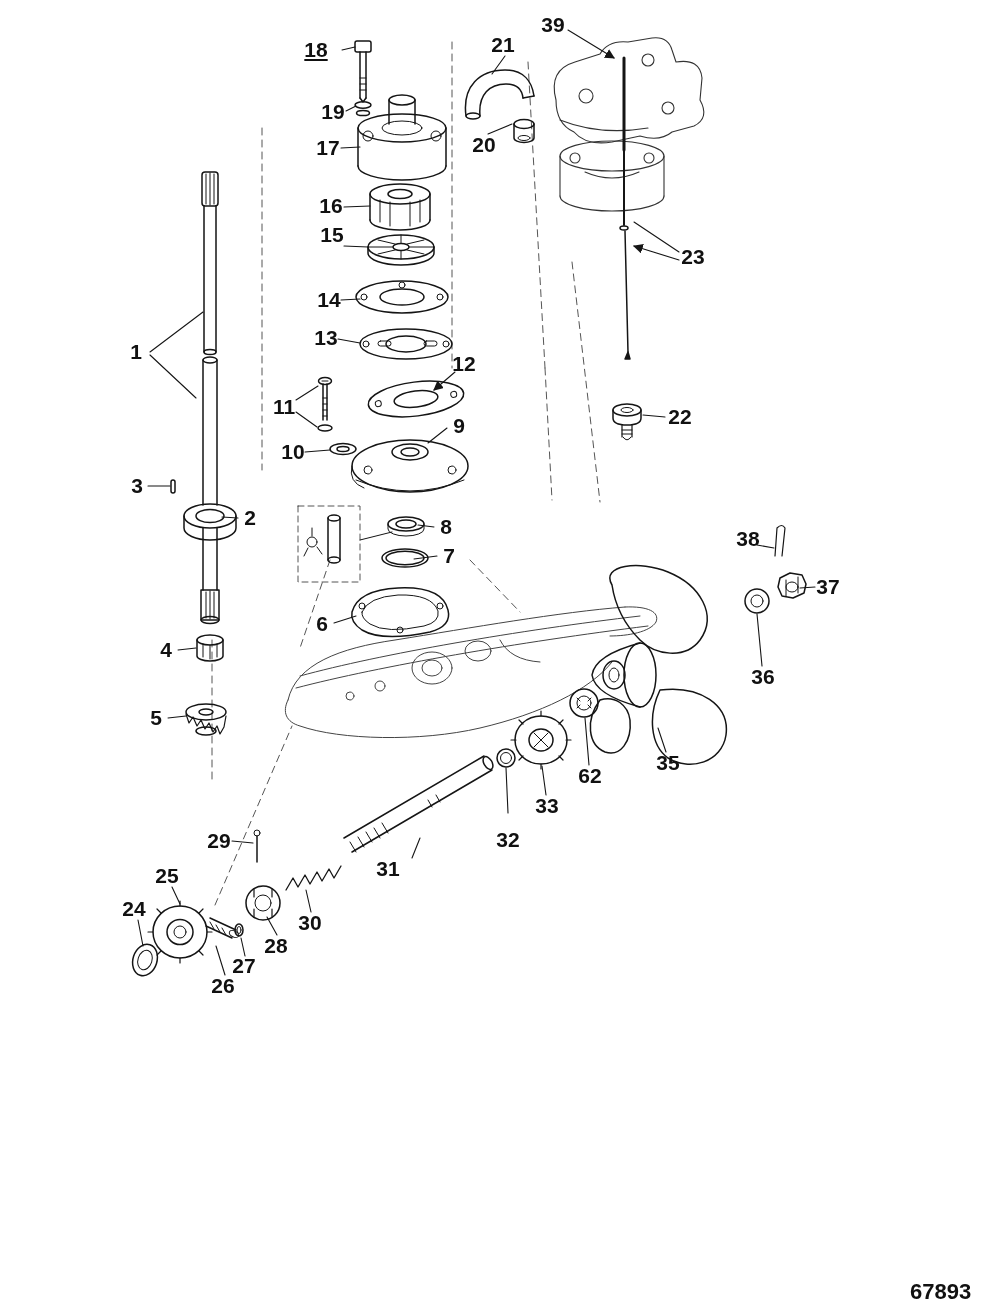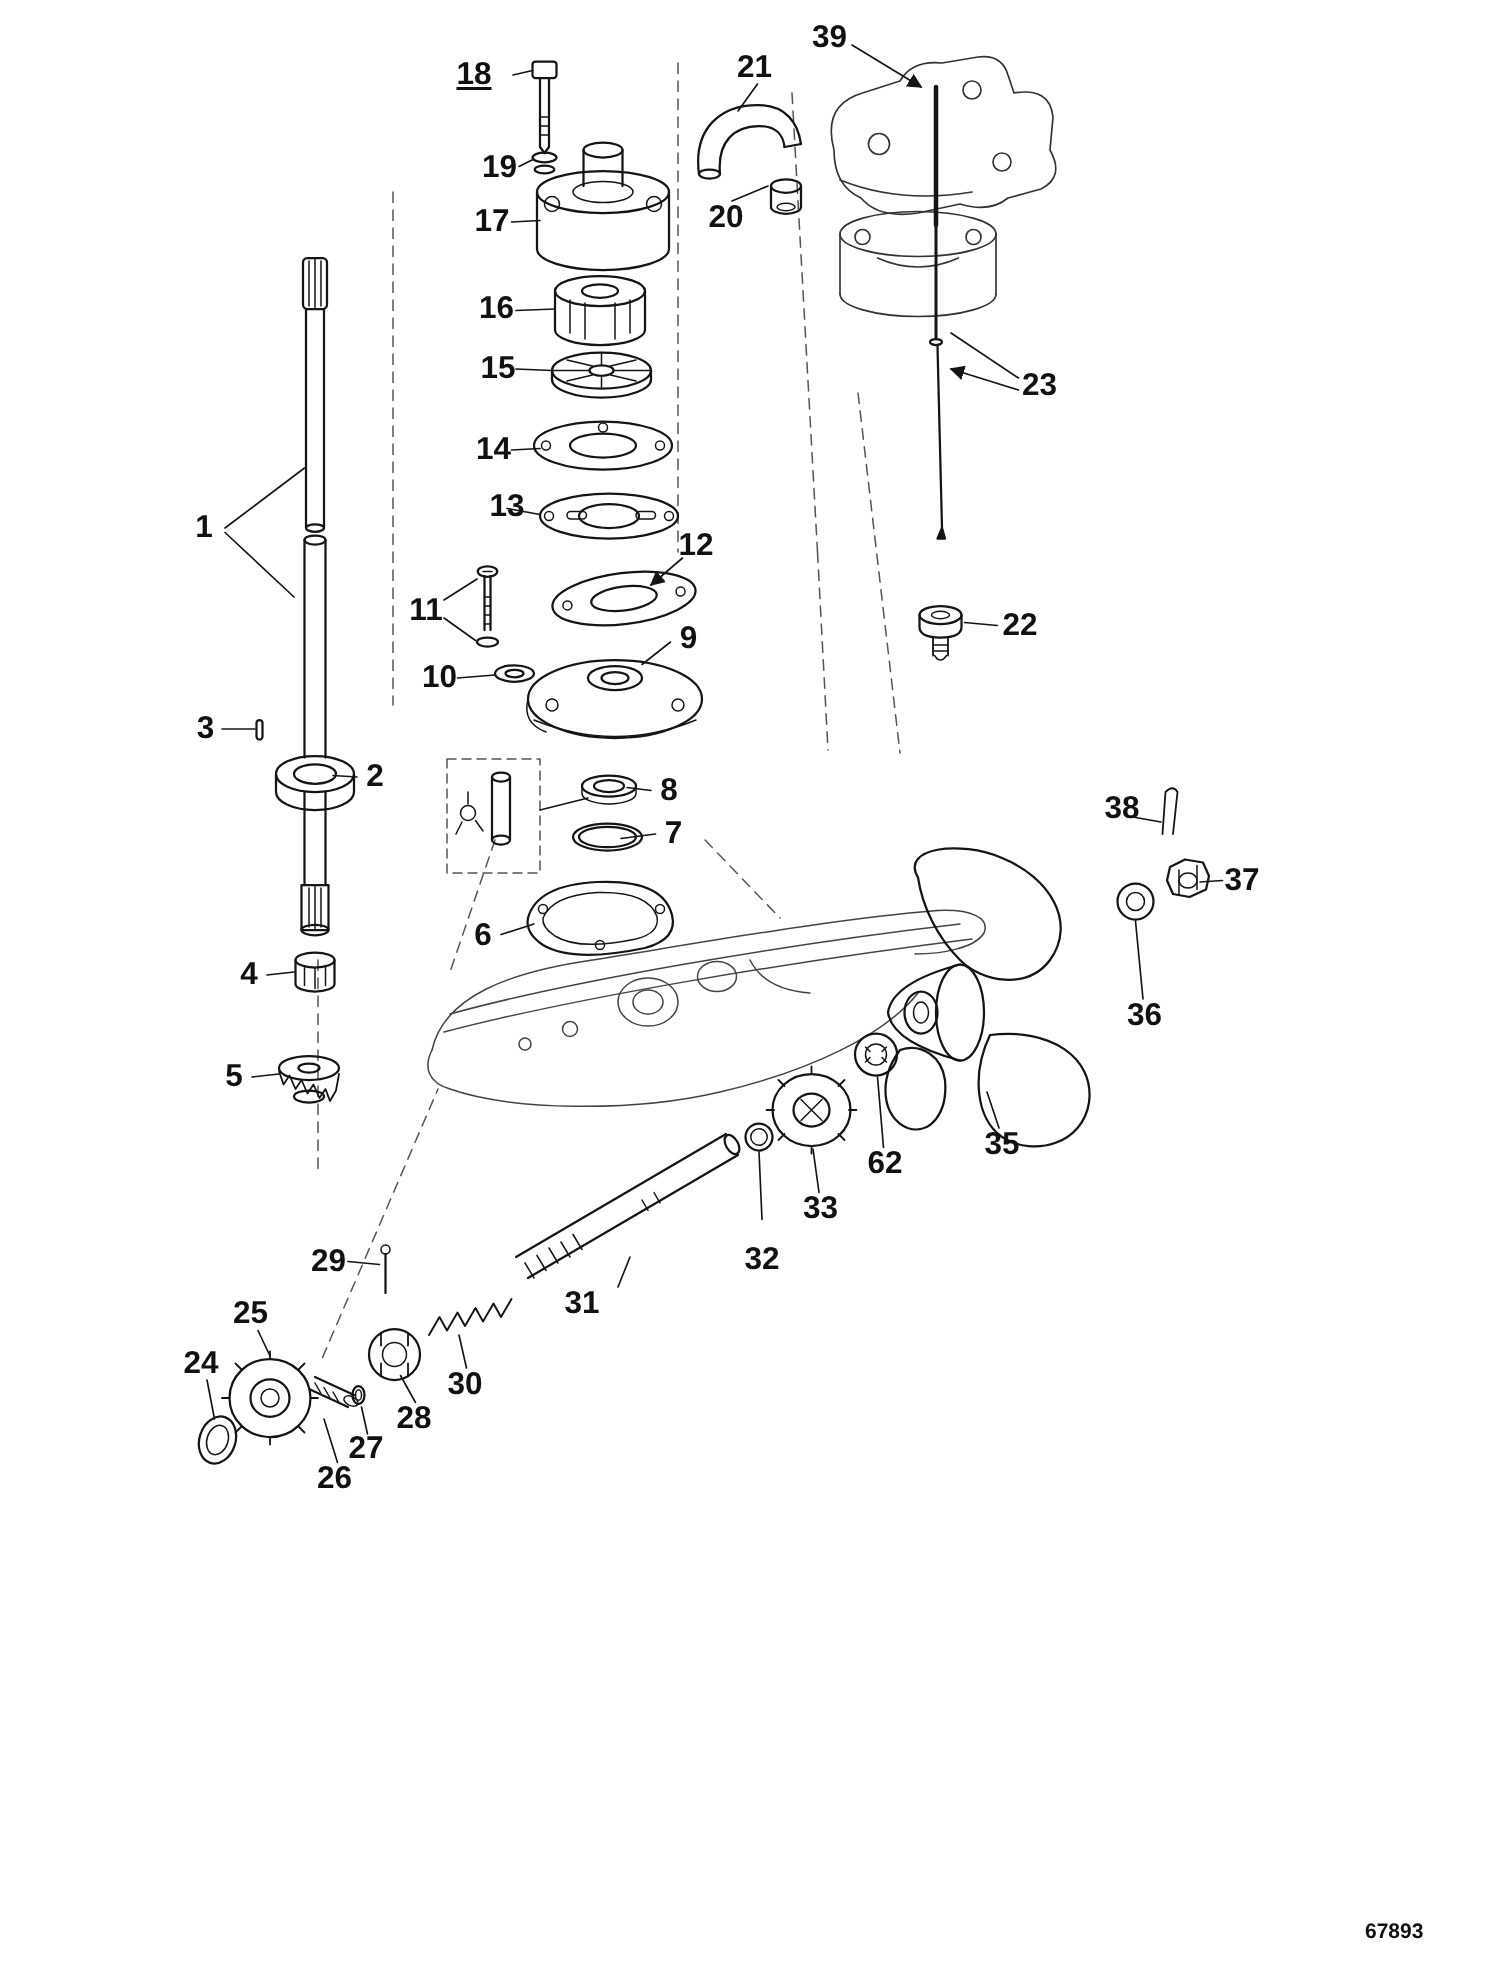--- a/index.html
+++ b/index.html
@@ -20,21 +20,21 @@
     font-weight: bold;
     font-size: 21px;
     color: #111111;
     white-space: nowrap;
     user-select: none;
   }
   .fignum {
     position: absolute;
     font-family: "Liberation Sans", sans-serif;
     font-weight: bold;
-    font-size: 14px;
+    font-size: 22px;
     color: #111111;
   }
 </style>
 </head>
 <body>
 
 <div class="canvas">
 
 <svg class="drawing-svg" width="1002" height="1313" viewBox="0 0 1002 1313" fill="none" stroke="#151515" stroke-width="1.5" stroke-linecap="round" stroke-linejoin="round">
 
@@ -388,23 +388,23 @@
   <div class="callout" style="left:137px;top:486px;">3</div>
   <div class="callout" style="left:166px;top:650px;">4</div>
   <div class="callout" style="left:156px;top:718px;">5</div>
   <div class="callout" style="left:322px;top:624px;">6</div>
   <div class="callout" style="left:449px;top:556px;">7</div>
   <div class="callout" style="left:446px;top:527px;">8</div>
   <div class="callout" style="left:459px;top:426px;">9</div>
   <div class="callout" style="left:293px;top:452px;">10</div>
   <div class="callout" style="left:284px;top:407px;">11</div>
   <div class="callout" style="left:464px;top:364px;">12</div>
-  <div class="callout" style="left:338px;top:338px;">13</div>
+  <div class="callout" style="left:326px;top:338px;">13</div>
   <div class="callout" style="left:329px;top:300px;">14</div>
-  <div class="callout" style="left:332px;top:246px;">15</div>
+  <div class="callout" style="left:332px;top:235px;">15</div>
   <div class="callout" style="left:331px;top:206px;">16</div>
   <div class="callout" style="left:328px;top:148px;">17</div>
   <div class="callout" style="left:316px;top:50px;text-decoration:underline;">18</div>
   <div class="callout" style="left:333px;top:112px;text-align:center;">19</div>
   <div class="callout" style="left:484px;top:145px;">20</div>
   <div class="callout" style="left:503px;top:45px;">21</div>
   <div class="callout" style="left:680px;top:417px;">22</div>
   <div class="callout" style="left:693px;top:257px;">23</div>
   <div class="callout" style="left:134px;top:909px;">24</div>
   <div class="callout" style="left:167px;top:876px;">25</div>

